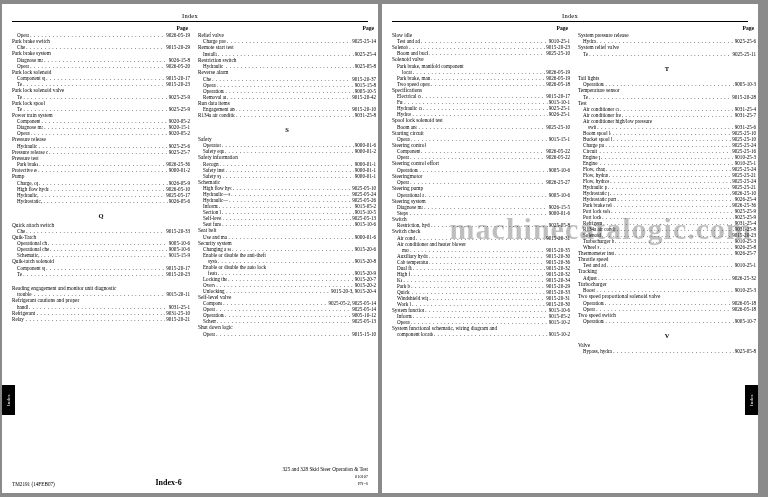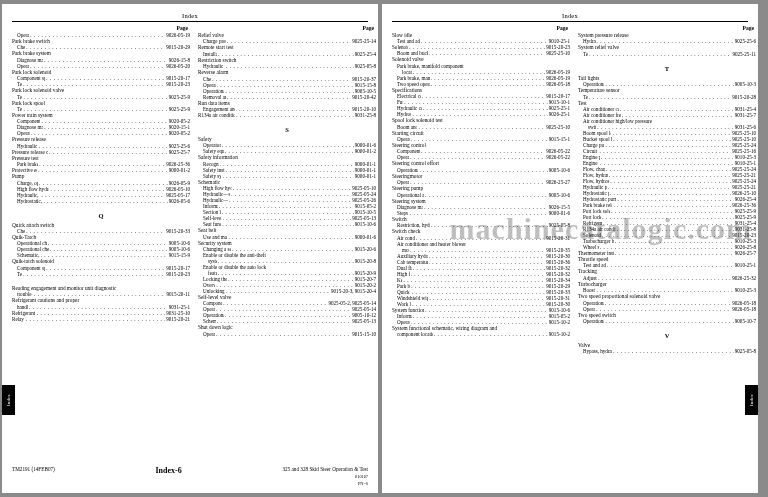--- a/index.html
+++ b/index.html
@@ -63,20 +63,21 @@
   .letter{
     text-align:center;
     font-size:6.5px;
     font-weight:bold;
     margin:4px 0 3px 0;
   }
   .footer{
     position:absolute;
     left:10px;right:10px;bottom:6px;
     display:flex;
+    align-items:flex-end;
     justify-content:space-between;
     font-size:5.2px;
   }
   .footer .mid{font-size:8px;font-weight:bold;}
   .footer .rightwrap{text-align:right;line-height:7px;}
   .footer .small{font-size:4.3px;}
   .tab{
     position:absolute;
     width:13px;height:30px;
     background:#000;

